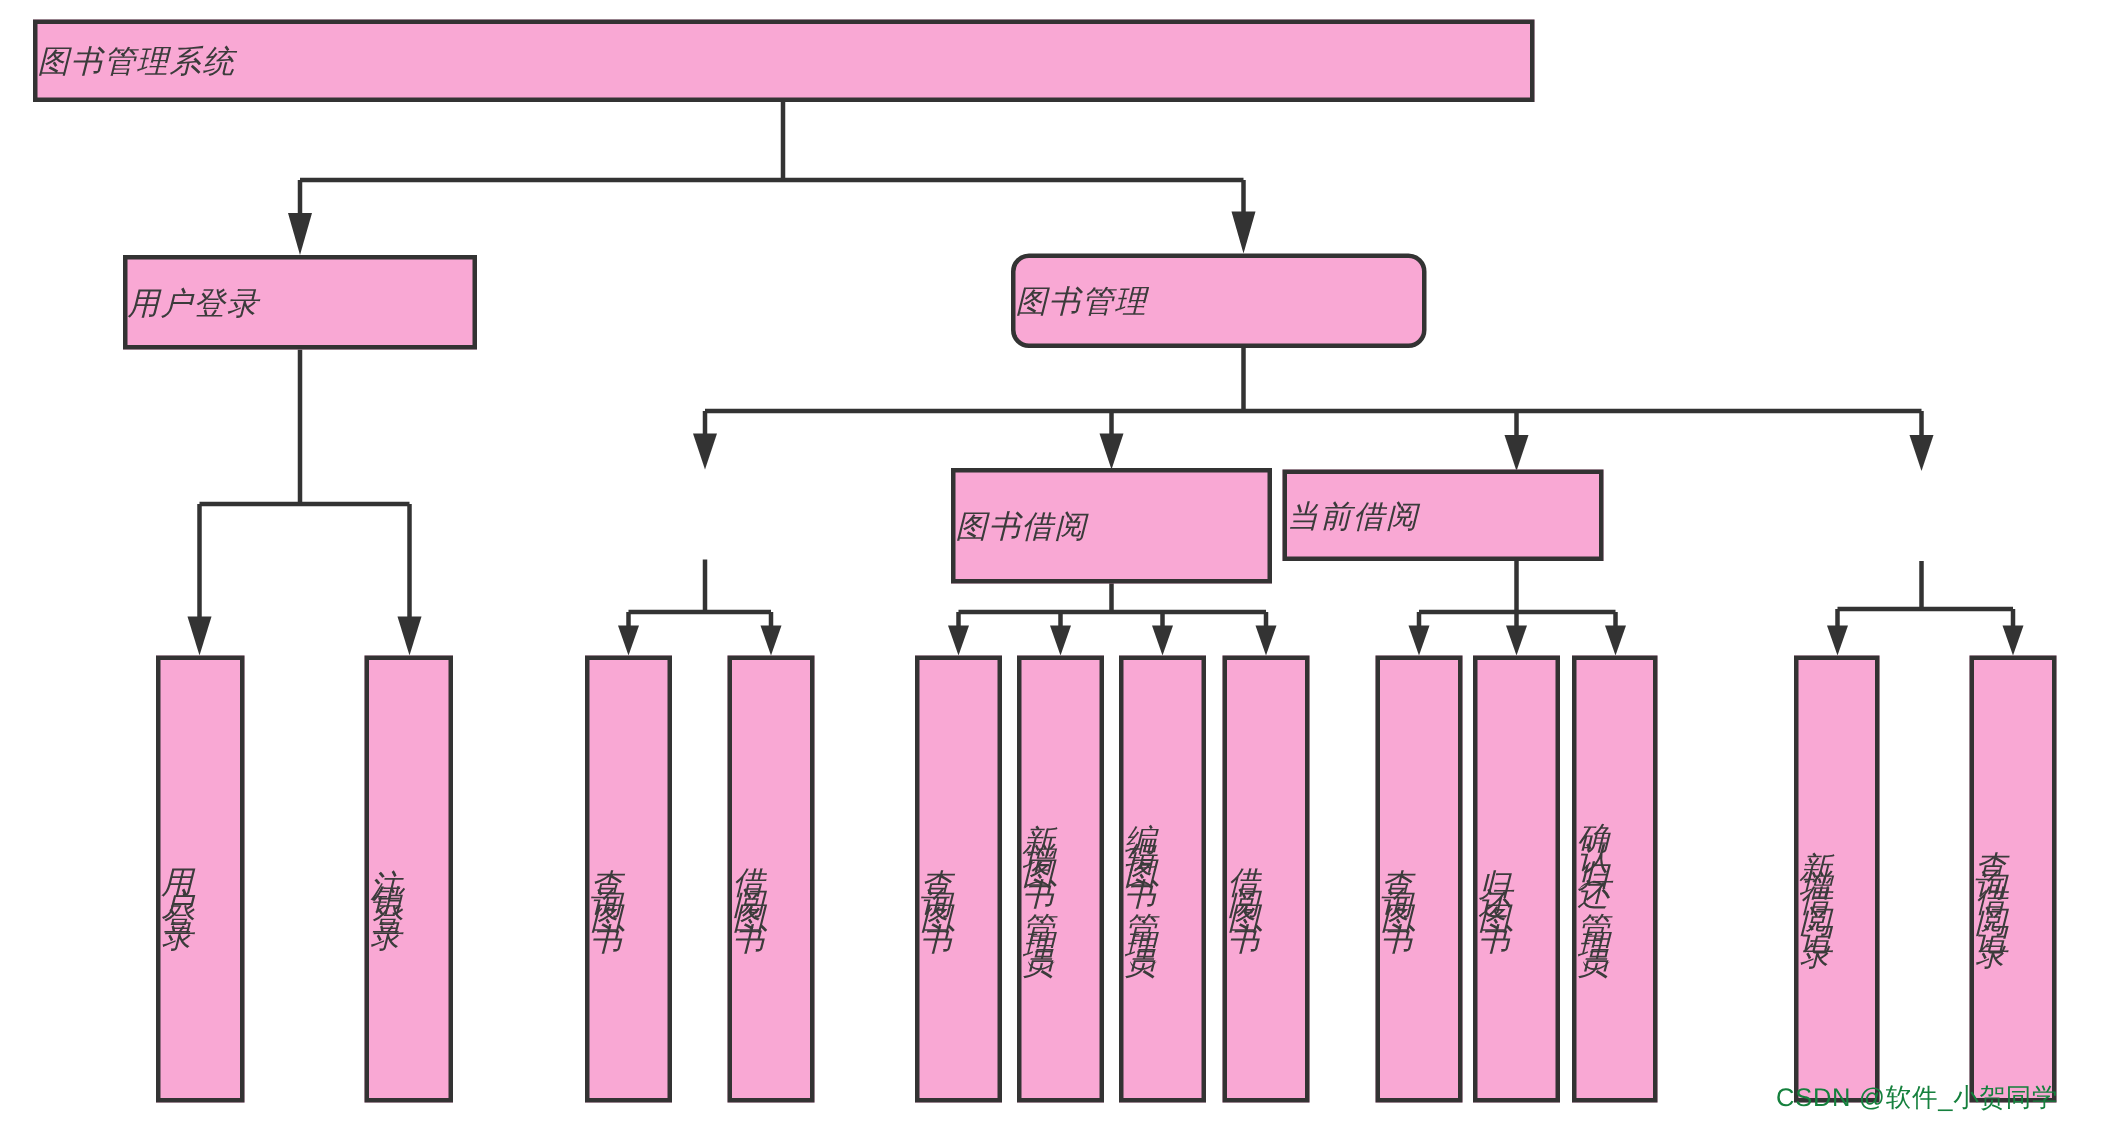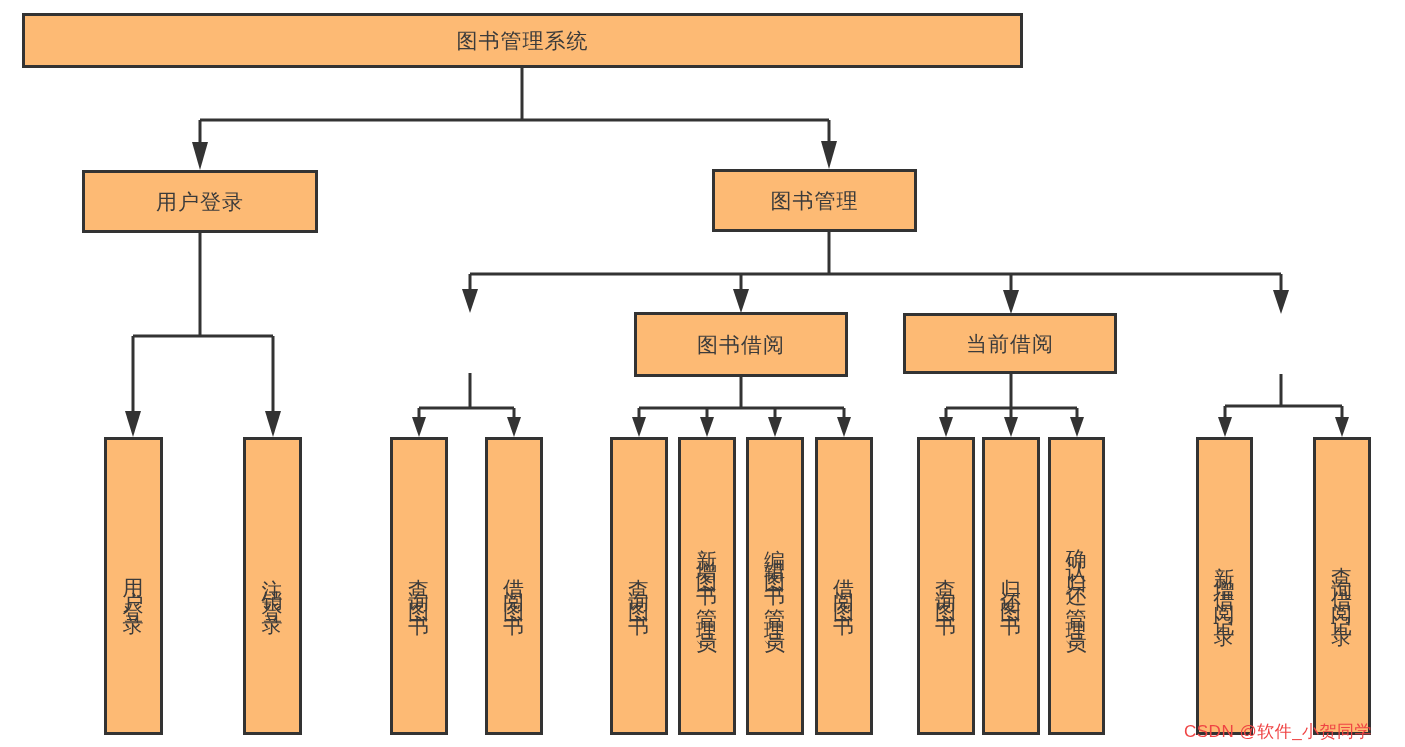--- a/index.html
+++ b/index.html
@@ -14,44 +14,44 @@
   #connectors {
     position: absolute;
     left: 0; top: 0;
     width: 1405px; height: 747px;
     pointer-events: none;
   }
   .node {
     position: absolute;
     box-sizing: border-box;
     border: 3px solid #333333;
-    background: #fdba74;
+    background: #f9a8d4;
     display: flex;
     align-items: center;
-    justify-content: center;
     color: #3b3b3b;
+    font-style: italic;
   }
   .hnode .lbl {
     font-size: 21px;
     letter-spacing: 1px;
     white-space: nowrap;
   }
   .vnode .lbl {
     writing-mode: vertical-rl;
     text-orientation: mixed;
     font-size: 21px;
     letter-spacing: 12px;
     line-height: 1;
   }
   .watermark {
     position: absolute;
     left: 1184px;
     top: 720px;
     font-size: 17px;
-    color: #ef4444;
+    color: #15803d;
     white-space: nowrap;
     letter-spacing: 0.5px;
     z-index: 5;
   }
 </style>
 </head>
 <body>
 
 <div id="canvas">
   <svg id="connectors" viewBox="0 0 1405 747" xmlns="http://www.w3.org/2000/svg">
@@ -108,27 +108,27 @@
       <line x1="1342" y1="406" x2="1342" y2="421" stroke="#333333" stroke-width="3"></line>
       <polygon points="1335,417 1349,417 1342,437" fill="#333333"></polygon>
     </svg>
   <div class="watermark">CSDN @软件_小贺同学</div>
 <div class="node hnode" style="left: 22px; top: 13px; width: 1001px; height: 55px;">
       <span class="lbl">图书管理系统</span>
     </div>
     <div class="node hnode" style="left: 82px; top: 170px; width: 236px; height: 63px;">
       <span class="lbl">用户登录</span>
     </div>
-    <div class="node hnode" style="left: 712px; top: 169px; width: 205px; height: 63px;">
+    <div class="node hnode" style="left: 674px; top: 169px; width: 277px; height: 63px; border-radius: 12px;">
       <span class="lbl">图书管理</span>
     </div>
-    <div class="node hnode" style="left: 634px; top: 312px; width: 214px; height: 65px;">
+    <div class="node hnode" style="left: 634px; top: 312px; width: 214px; height: 77px;">
       <span class="lbl">图书借阅</span>
     </div>
-    <div class="node hnode" style="left: 903px; top: 313px; width: 214px; height: 61px;">
+    <div class="node hnode" style="left: 855px; top: 313px; width: 214px; height: 61px;">
       <span class="lbl">当前借阅</span>
     </div>
     <div class="node vnode" style="left: 104px; top: 437px; width: 59px; height: 298px;">
       <span class="lbl">用户登录</span>
     </div>
     <div class="node vnode" style="left: 243px; top: 437px; width: 59px; height: 298px;">
       <span class="lbl">注销登录</span>
     </div>
     <div class="node vnode" style="left: 390px; top: 437px; width: 58px; height: 298px;">
       <span class="lbl">查询图书</span>

